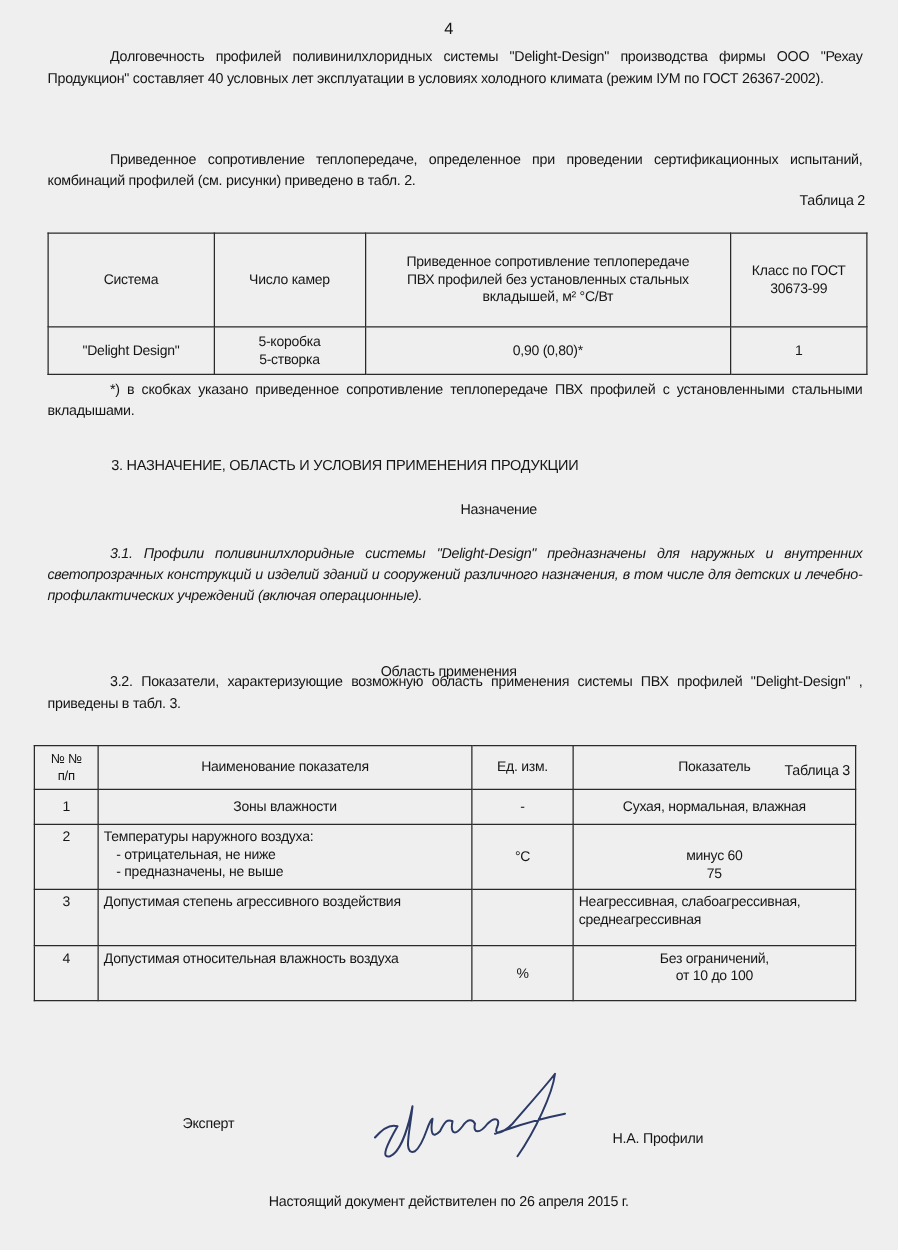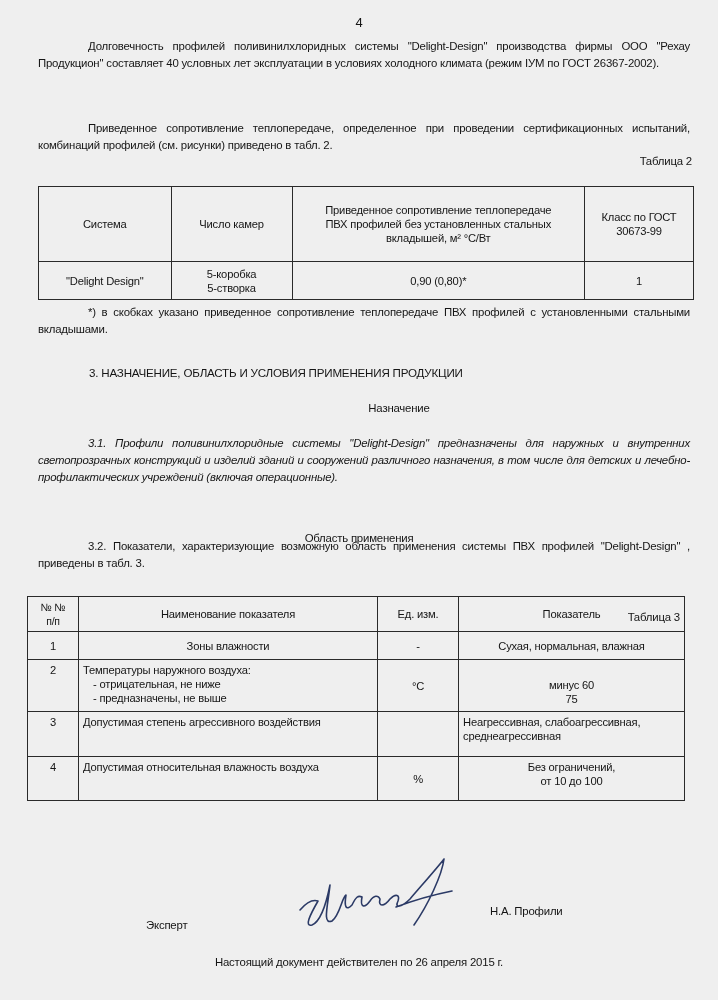--- a/index.html
+++ b/index.html
@@ -113,21 +113,21 @@
     <td class="top">Допустимая относительная влажность воздуха</td>
     <td class="c">%</td>
     <td class="c top">
       <div>Без ограничений,</div>
       <div>от 10 до 100</div>
     </td>
   </tr>
 </tbody>
   </table>
 
-<div class="abs" style="left:146px; top:919px;">Эксперт</div>
+<div class="abs" style="left:146px; top:893px;">Эксперт</div>
 
 <svg class="abs signature" width="170" height="80" viewBox="0 0 170 80">
   <path d="M8 55 C 14 48, 20 44, 26 46 C 18 60, 12 72, 20 70 C 30 66, 36 40, 38 30 C 36 50, 30 70, 40 66 C 48 60, 50 42, 54 40 C 52 52, 54 56, 60 50 C 64 42, 66 40, 70 42 C 68 52, 72 54, 78 46 C 82 40, 86 40, 88 44 C 86 52, 92 52, 98 44 C 104 38, 108 40, 106 46 C 102 54, 110 52, 118 44 C 130 30, 146 12, 152 4 C 150 20, 136 50, 122 70 M 104 52 C 120 46, 140 40, 160 36" fill="none" stroke="#2b3a66" stroke-width="1.6" stroke-linecap="round" stroke-linejoin="round"></path>
 </svg>
 
 <div class="abs" style="left:490px; top:905px;">Н.А. Профили</div>
 
 <div class="abs center" style="top:956px;">Настоящий документ действителен по 26 апреля 2015 г.</div>
 
 </body></html>

